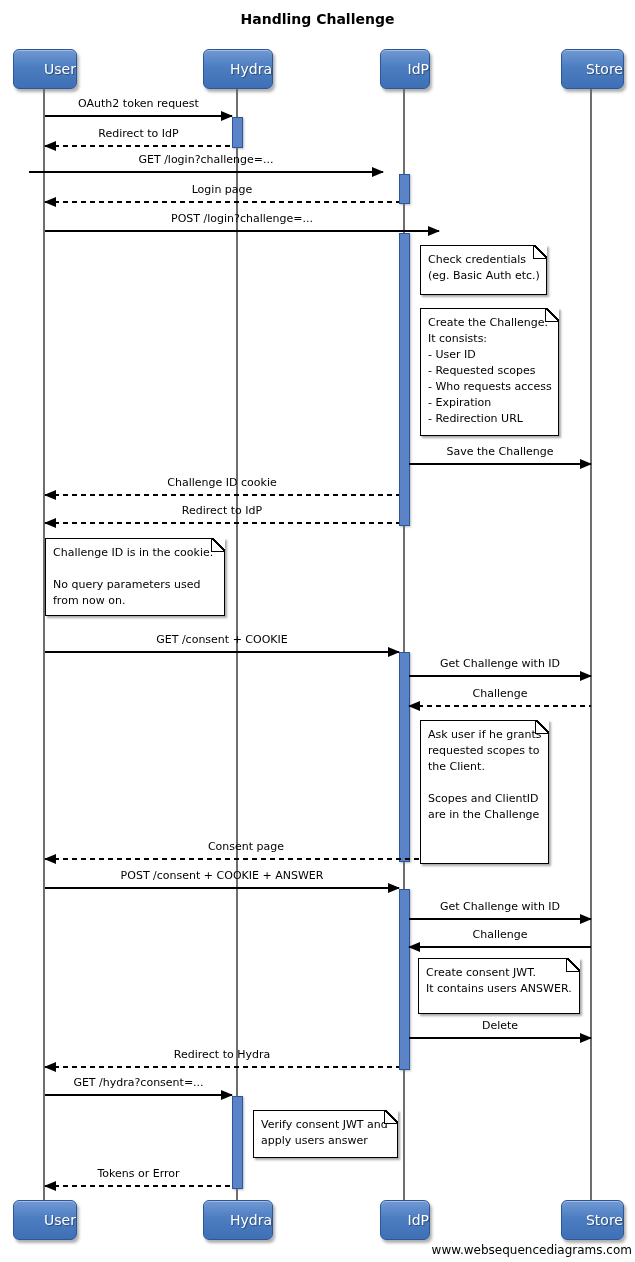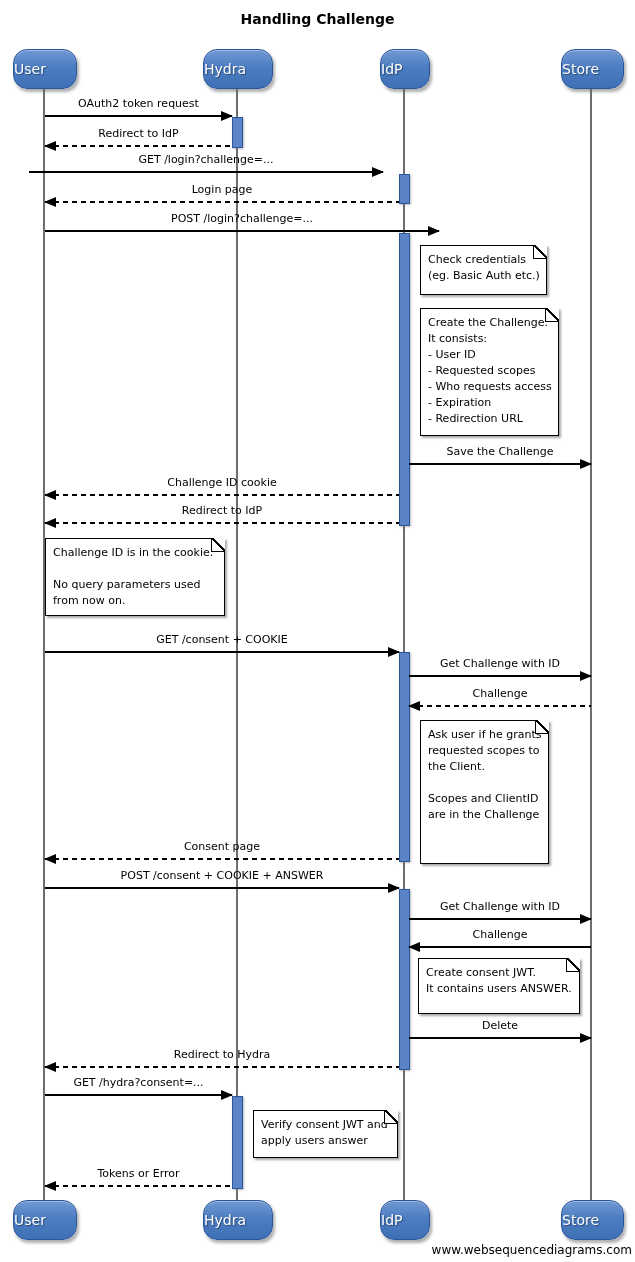--- a/index.html
+++ b/index.html
@@ -5,23 +5,23 @@
   html,body{margin:0;padding:0;background:#ffffff;}
   body{font-family:"DejaVu Sans","Liberation Sans",sans-serif;color:#000;}
   #diagram{position:relative;width:635px;height:1262px;background:#fff;overflow:hidden;}
 
   .title{position:absolute;top:11px;left:0;width:635px;text-align:center;
          font-size:14px;font-weight:bold;}
 
   .lifeline{position:absolute;width:2px;background:var(--lifeline,#6e6e6e);}
 
   .actor{position:absolute;height:38px;border:1px solid var(--actor_border,#2b5699);
-         border-radius:14px;
+         border-radius:6px;
          background:linear-gradient(180deg,var(--actor_fill_light,#7199d3) 0%,var(--actor_fill,#4c7dc1) 45%,#3f70b5 100%);
-         color:var(--actor_text,#fff);font-size:14px;display:flex;align-items:center;justify-content:flex-start;
+         color:var(--actor_text,#fff);font-size:14px;display:flex;align-items:center;justify-content:flex-end;
          text-shadow:1px 1px 1px rgba(0,0,0,0.4);
          box-shadow:2px 3px 3px rgba(110,110,110,0.55), inset 0 1px 0 rgba(255,255,255,0.35);}
 
   .activation{position:absolute;width:9px;background:var(--activation_fill,#5b84c8);
               border:1px solid var(--actor_border,#2b5699);
               box-shadow:1px 1px 2px rgba(120,120,120,0.5);}
 
   .message{position:absolute;height:24px;}
   .msg-label{position:absolute;left:0;right:0;top:0;text-align:center;font-size:11px;
              white-space:nowrap;line-height:16px;}
@@ -130,21 +130,21 @@
       <div class="message" style="left: 409px; top: 656px; width: 182px;">
         <div class="msg-label">Get Challenge with ID</div>
         <div class="msg-line"></div>
         <div class="head right"></div>
       </div>
       <div class="message" style="left: 409px; top: 686px; width: 182px;">
         <div class="msg-label">Challenge</div>
         <div class="msg-line dashed"></div>
         <div class="head left"></div>
       </div>
-      <div class="message" style="left: 45px; top: 839px; width: 354px;">
+      <div class="message" style="left: 45px; top: 839px; width: 354px; padding-left: 48px;">
         <div class="msg-label">Consent page</div>
         <div class="msg-line dashed"></div>
         <div class="head left"></div>
       </div>
       <div class="message" style="left: 45px; top: 868px; width: 354px;">
         <div class="msg-label">POST /consent + COOKIE + ANSWER</div>
         <div class="msg-line"></div>
         <div class="head right"></div>
       </div>
       <div class="message" style="left: 409px; top: 899px; width: 182px;">

